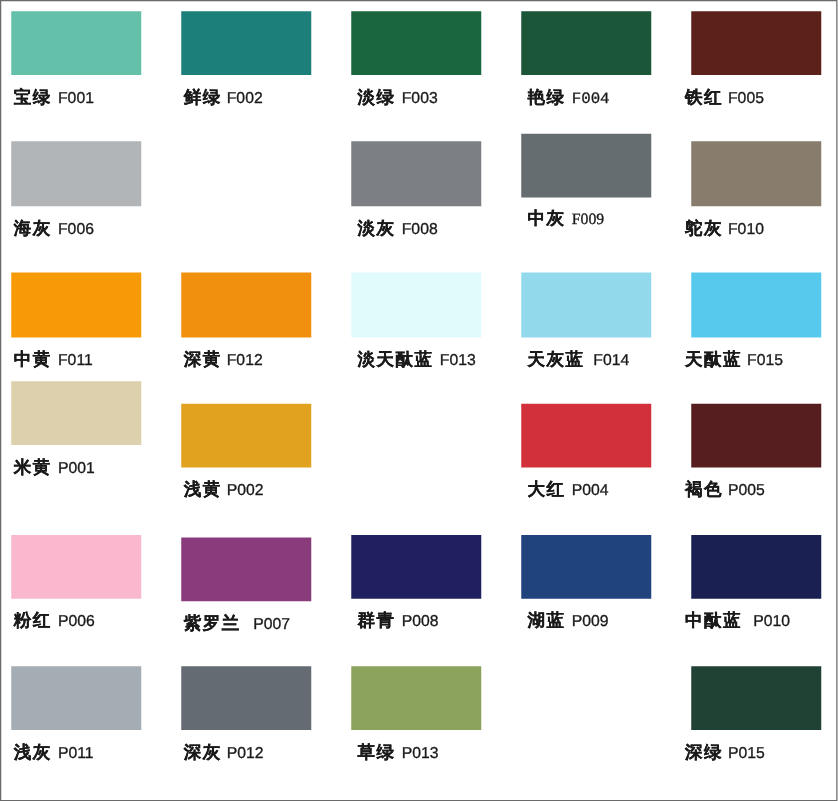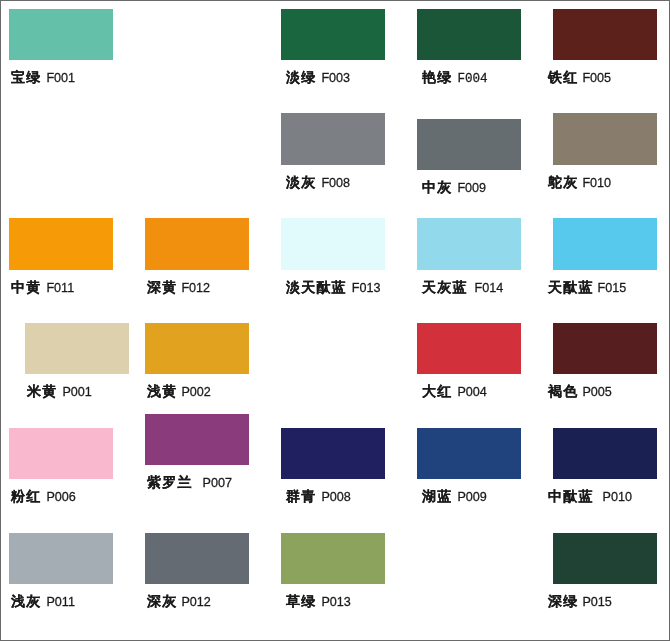--- a/index.html
+++ b/index.html
@@ -23,37 +23,45 @@
   .cell.c5 .label{ left:3px; }
 </style>
 </head>
 <body>
 
 <div id="chart">
   <div class="cell" style="left:0px;top:0.0px;">
     <div class="swatch" style="background-color: rgb(101, 192, 170);"></div>
     <div class="label"><span class="cn">宝绿</span><span class="code" style="margin-left: 5px;">F001</span></div>
   </div>
+  <div class="cell" style="left:136px;top:0.0px;">
+    <div class="swatch" style="background-color: rgb(28, 127, 121);"></div>
+    <div class="label"><span class="cn">鲜绿</span><span class="code" style="margin-left: 4px;">F002</span></div>
+  </div>
   <div class="cell c3" style="left:272px;top:0.0px;">
     <div class="swatch" style="background-color: rgb(26, 102, 62);"></div>
     <div class="label"><span class="cn">淡绿</span><span class="code" style="margin-left: 5px;">F003</span></div>
   </div>
   <div class="cell c4" style="left:408px;top:0.0px;">
     <div class="swatch" style="background-color: rgb(27, 86, 57);"></div>
     <div class="label"><span class="cn">艳绿</span><span class="code" style="margin-left: 5px; font-family: Liberation Mono, monospace;">F004</span></div>
   </div>
   <div class="cell c5" style="left:544px;top:0.0px;">
     <div class="swatch" style="background-color: rgb(92, 33, 27);"></div>
     <div class="label"><span class="cn">铁红</span><span class="code" style="margin-left: 4px;">F005</span></div>
   </div>
+  <div class="cell" style="left:0px;top:104.8px;">
+    <div class="swatch" style="background-color: rgb(177, 181, 183);"></div>
+    <div class="label"><span class="cn">海灰</span><span class="code" style="margin-left: 5px;">F006</span></div>
+  </div>
   <div class="cell c3" style="left:272px;top:104.8px;">
     <div class="swatch" style="background-color: rgb(124, 128, 132);"></div>
     <div class="label"><span class="cn">淡灰</span><span class="code" style="margin-left: 5px;">F008</span></div>
   </div>
-  <div class="cell c4" style="left:408px;top:110px;">
+  <div class="cell c4" style="left:408px;top:98px;font-family:Liberation Serif, serif;">
     <div class="swatch" style="background-color: rgb(102, 109, 112);"></div>
     <div class="label"><span class="cn">中灰</span><span class="code" style="margin-left: 5px;">F009</span></div>
   </div>
   <div class="cell c5" style="left:544px;top:104.8px;">
     <div class="swatch" style="background-color: rgb(136, 124, 108);"></div>
     <div class="label"><span class="cn">鸵灰</span><span class="code" style="margin-left: 4px;">F010</span></div>
   </div>
   <div class="cell" style="left:0px;top:209.6px;">
     <div class="swatch" style="background-color: rgb(247, 154, 7);"></div>
     <div class="label"><span class="cn">中黄</span><span class="code" style="margin-left: 5px;">F011</span></div>
@@ -67,41 +75,41 @@
     <div class="label"><span class="cn">淡天酞蓝</span><span class="code" style="margin-left: 5px;">F013</span></div>
   </div>
   <div class="cell c4" style="left:408px;top:209.6px;">
     <div class="swatch" style="background-color: rgb(146, 217, 236);"></div>
     <div class="label"><span class="cn">天灰蓝</span><span class="code" style="margin-left: 7px;">F014</span></div>
   </div>
   <div class="cell c5" style="left:544px;top:209.6px;">
     <div class="swatch" style="background-color: rgb(86, 201, 236);"></div>
     <div class="label"><span class="cn">天酞蓝</span><span class="code" style="margin-left: 4px;">F015</span></div>
   </div>
-  <div class="cell" style="left:0px;top:314px;margin-left:16px;">
+  <div class="cell" style="left:0px;top:296px;">
     <div class="swatch" style="background-color: rgb(220, 208, 173);"></div>
     <div class="label"><span class="cn">米黄</span><span class="code" style="margin-left: 5px;">P001</span></div>
   </div>
   <div class="cell" style="left:136px;top:314.4px;">
     <div class="swatch" style="background-color: rgb(225, 162, 32);"></div>
     <div class="label"><span class="cn">浅黄</span><span class="code" style="margin-left: 4px;">P002</span></div>
   </div>
   <div class="cell c4" style="left:408px;top:314.4px;">
     <div class="swatch" style="background-color: rgb(210, 48, 58);"></div>
     <div class="label"><span class="cn">大红</span><span class="code" style="margin-left: 5px;">P004</span></div>
   </div>
   <div class="cell c5" style="left:544px;top:314.4px;">
     <div class="swatch" style="background-color: rgb(86, 30, 30);"></div>
     <div class="label"><span class="cn">褐色</span><span class="code" style="margin-left: 4px;">P005</span></div>
   </div>
   <div class="cell" style="left:0px;top:419.2px;padding-left:36px;">
     <div class="swatch" style="background-color: rgb(250, 184, 206);"></div>
     <div class="label"><span class="cn">粉红</span><span class="code" style="margin-left: 5px;">P006</span></div>
   </div>
-  <div class="cell" style="left:136px;top:405px;">
+  <div class="cell" style="left:136px;top:421px;">
     <div class="swatch" style="background-color: rgb(138, 59, 123);"></div>
     <div class="label"><span class="cn">紫罗兰</span><span class="code" style="margin-left: 10px;">P007</span></div>
   </div>
   <div class="cell c3" style="left:272px;top:419.2px;">
     <div class="swatch" style="background-color: rgb(32, 32, 97);"></div>
     <div class="label"><span class="cn">群青</span><span class="code" style="margin-left: 5px;">P008</span></div>
   </div>
   <div class="cell c4" style="left:408px;top:419.2px;">
     <div class="swatch" style="background-color: rgb(32, 66, 125);"></div>
     <div class="label"><span class="cn">湖蓝</span><span class="code" style="margin-left: 5px;">P009</span></div>

